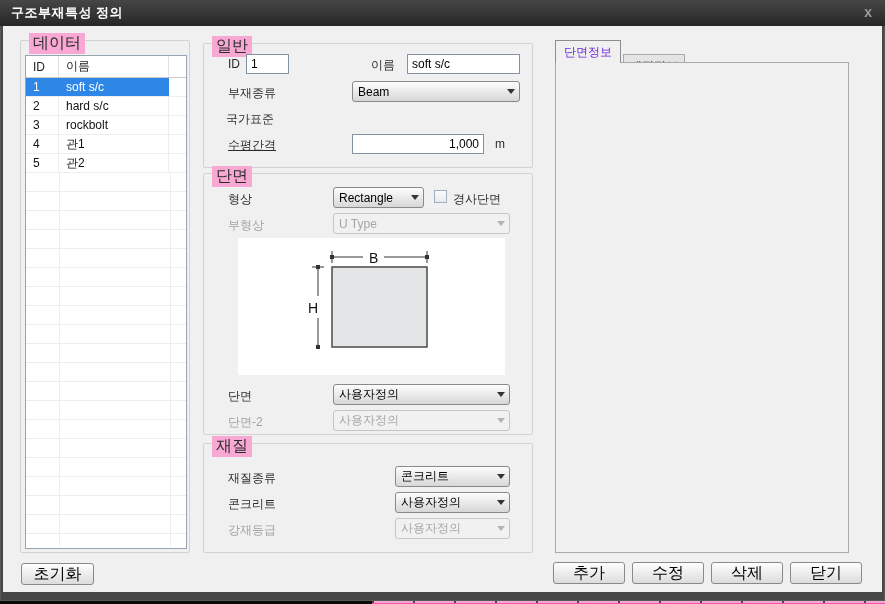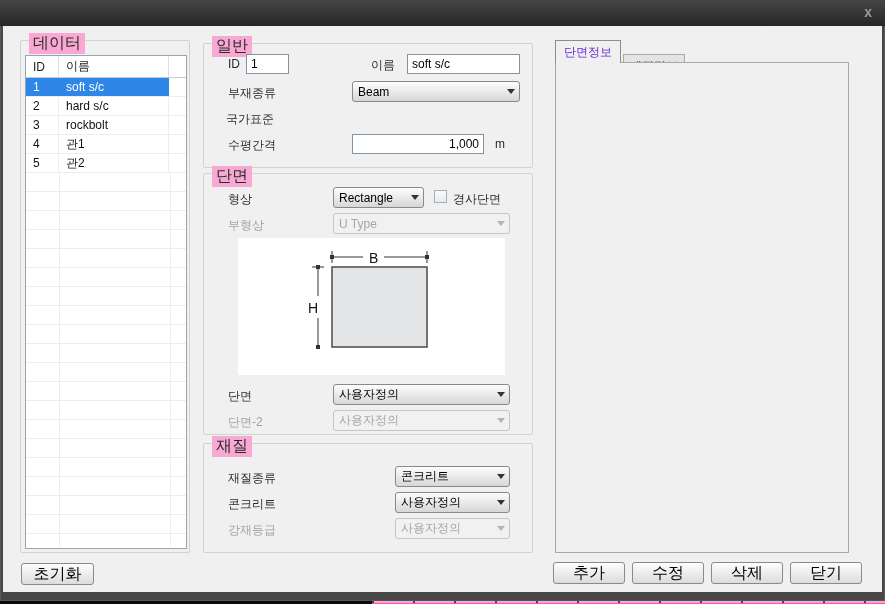--- a/index.html
+++ b/index.html
@@ -67,20 +67,21 @@
   
   .bgstrip{position:absolute;left:0;top:601px;width:885px;height:3px;background:#0a0a0a;}
   .ruler{position:absolute;left:372px;top:0;width:513px;height:3px;background:repeating-linear-gradient(90deg,#4a4a4a 0 2px,#f2a9cf 2px 41px);border-bottom:1px solid #ff4fb0;}
 </style>
 </head>
 <body>
 
 <div id="stage">
   <div class="frame">
     <div class="titlebar">
+      <span class="title">구조부재특성 정의</span>
       <span class="close">x</span>
     </div>
 
     <div class="content">
 
       <div class="group" style="left:17px;top:14px;width:170px;height:513px;">
         <span class="glabel">데이터</span>
       </div>
       <div class="list" style="left:22px;top:29px;width:162px;height:494px;">
         <div class="hdr">
@@ -131,21 +132,21 @@
       <span class="lbl" style="left:225px;top:59px;">부재종류</span>
       <div class="combo" style="left:349px;top:55px;width:168px;">
         <span class="ct">Beam</span>
         <span class="ca">
             <span class="tri"></span>
           </span>
       </div>
 
       <span class="lbl" style="left:223px;top:85px;">국가표준</span>
 
-      <span class="lbl" style="left:225px;top:111px;">수평간격</span>
+      <span class="lbl" style="left:225px;top:111px;text-decoration:underline;">수평간격</span>
       <div class="tinput right" style="left:349px;top:108px;width:132px;height:20px;">1,000</div>
       <span class="lbl" style="left:492px;top:111px;">m</span>
 
       <div class="group" style="left:200px;top:147px;width:330px;height:262px;">
         <span class="glabel">단면</span>
       </div>
       <span class="lbl" style="left:225px;top:165px;">형상</span>
       <div class="combo" style="left:330px;top:161px;width:91px;">
         <span class="ct">Rectangle</span>
         <span class="ca">

